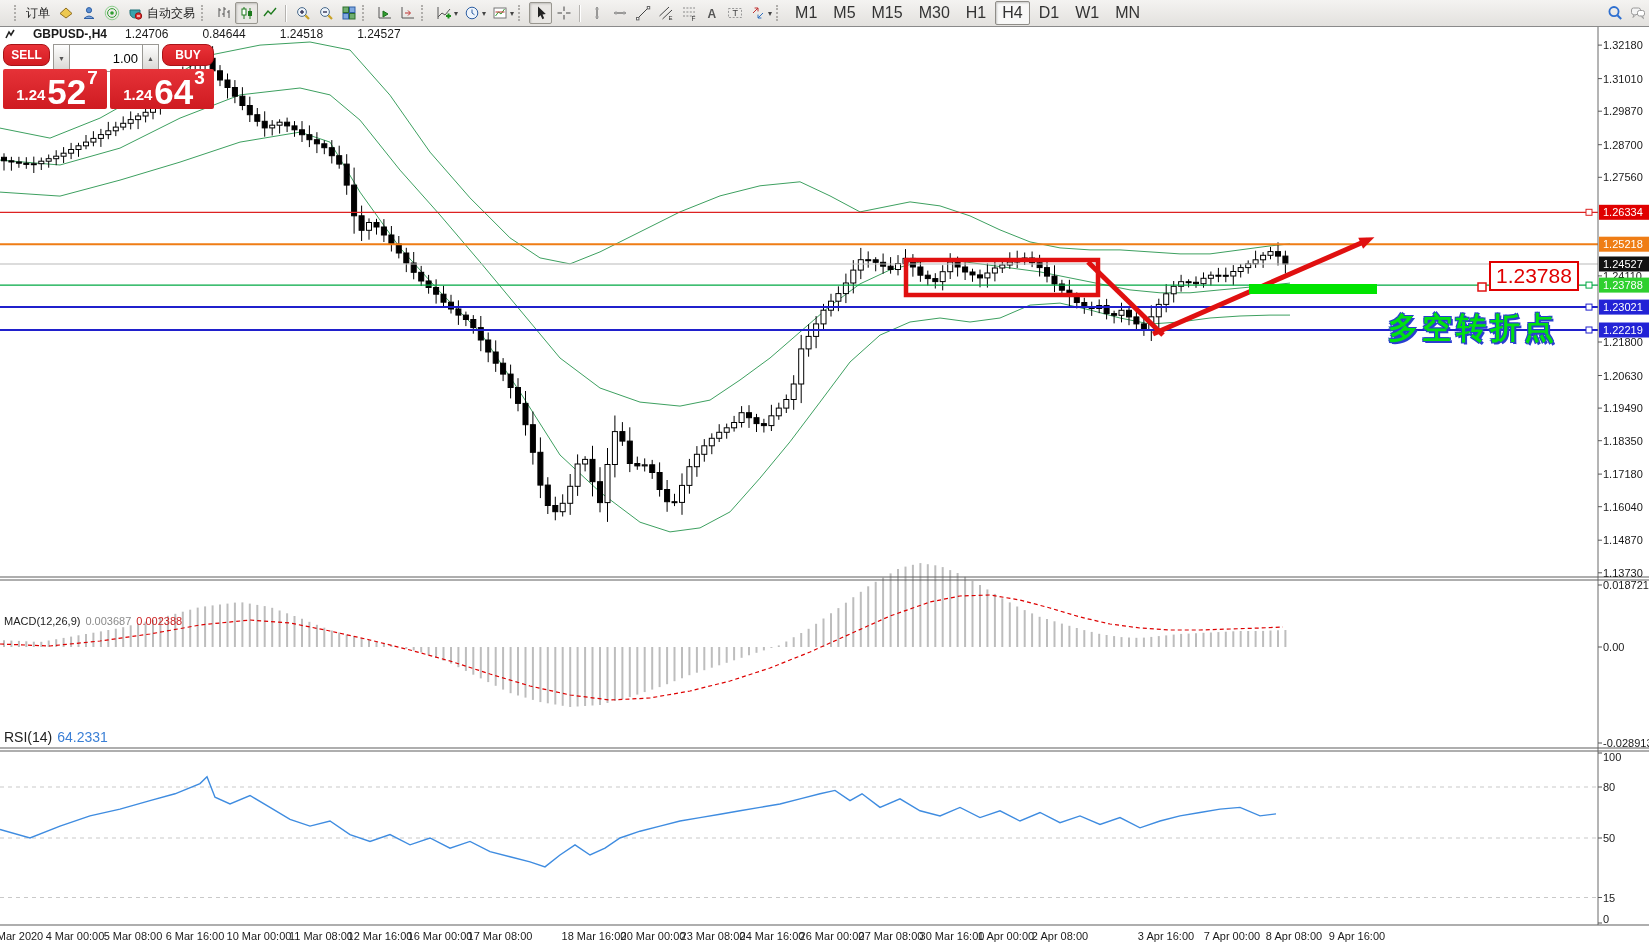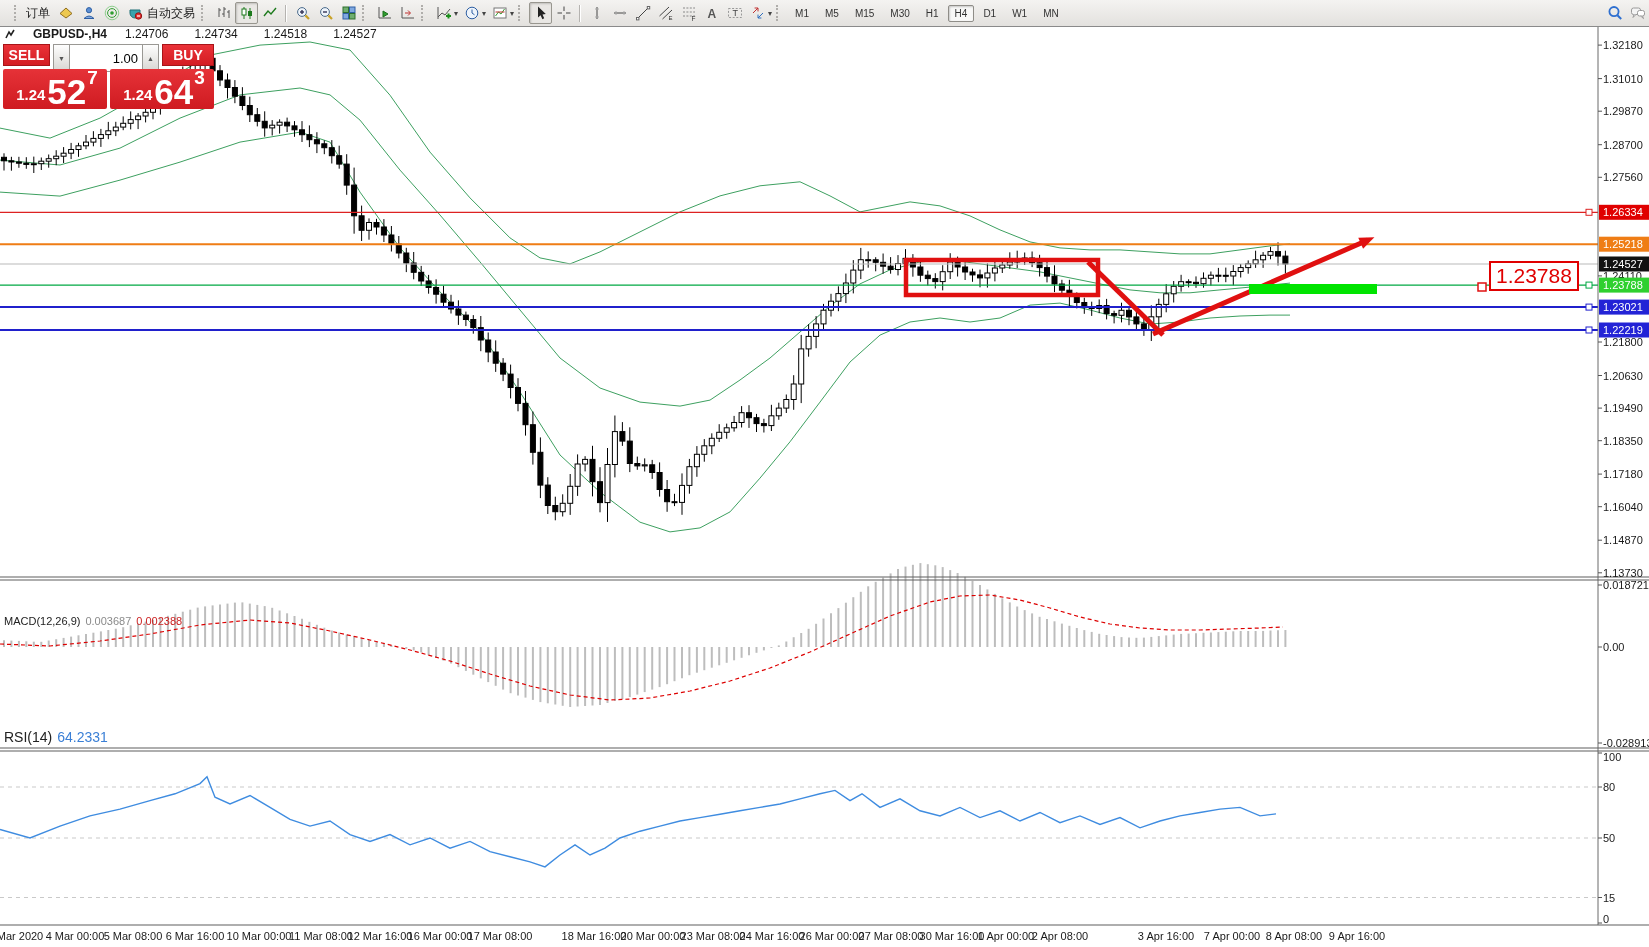--- a/index.html
+++ b/index.html
@@ -11,37 +11,37 @@
     background:linear-gradient(#f4f3f1,#e3e1de);border-bottom:1px solid #8a8a8a;
     display:flex;align-items:center;padding-left:12px;box-sizing:border-box;}
   .tb-grip{width:5px;height:16px;border-left:2px dotted #b0aeab;margin:0 4px 0 2px;}
   .tb-sep{width:1px;height:17px;background:#b5b3b0;border-right:1px solid #fff;margin:0 4px;}
   .tb-btn{width:21px;height:20px;display:flex;align-items:center;justify-content:center;
     border:1px solid transparent;border-radius:2px;flex:0 0 auto;}
   .tb-btn.pressed{background:#e9e7e4;border:1px solid #98968f;box-shadow:inset 1px 1px 2px rgba(0,0,0,.18);}
   .tb-btn svg{display:block;}
   .tb-label{font-size:12px;color:#222;margin:0 4px 0 1px;white-space:nowrap;}
   .tb-caret{font-size:8px;color:#444;margin:0 2px 0 -1px;}
-  .tf-btn{font-size:10px;color:#333;padding:2px 6px;margin:8px 1px;border:1px solid transparent;border-radius:2px;}
+  .tf-btn{font-size:16px;color:#333;padding:2px 6px;margin:8px 1px;border:1px solid transparent;border-radius:2px;}
   .tf-btn.selected{background:#f8f8f7;border:1px solid #8f8d88;box-shadow:inset 1px 1px 2px rgba(0,0,0,.2);}
   .tb-spacer{flex:1 1 auto;}
 
   
   #chart-svg{position:absolute;left:0;top:0;z-index:1;}
   #chart-svg text{font-family:"Liberation Sans",sans-serif;}
 
   
   .quote-line{position:absolute;left:5px;top:27px;z-index:20;font-size:12px;color:#1a1a1a;
     display:flex;align-items:center;gap:18px;white-space:nowrap;}
   .quote-line .sym{font-weight:bold;}
-  .quote-line .num{margin-right:8px;}
+  .quote-line .num{margin-right:16px;}
 
   .trade-panel{position:absolute;left:3px;top:44px;width:211px;z-index:25;}
   .ts-row{display:flex;height:22px;}
-  .ts-btn{color:#fff;font-weight:bold;font-size:14px;border:1px solid #a81418;border-radius:0;
+  .ts-btn{color:#fff;font-weight:bold;font-size:12px;border:1px solid #a81418;border-radius:8px;
     background:linear-gradient(#ea3238,#d31d23);text-align:center;line-height:20px;}
   .ts-btn.sell{width:45px;}
   .ts-btn.buy{width:50px;}
   .vol{flex:1;display:flex;margin:0 3px;height:28px;box-sizing:border-box;}
   .vol-btn{width:17px;background:linear-gradient(#fefefe,#d8d6d2);border:1px solid #9a9894;
     font-size:7px;color:#555;padding:0;line-height:1;}
   .vol-input{width:58px;flex:1;border:1px solid #9a9894;border-left:none;border-right:none;
     text-align:right;font-size:13px;padding:0 4px 0 0;font-family:"Liberation Sans",sans-serif;}
   .ts-prices{display:flex;margin-top:3px;gap:3px;height:40px;}
   .pbox{flex:1;background:linear-gradient(#e63238,#cf1b21);color:#fff;border-radius:2px;
@@ -911,21 +911,21 @@
         <text x="1357" y="940">9 Apr 16:00</text>
       </g>
     </svg>
 
   <div class="quote-line">
     <svg width="10" height="10" viewBox="0 0 10 10">
         <path d="M1 9 L4 3 L6 6 L9 1" fill="none" stroke="#222" stroke-width="1.6"></path>
       </svg>
     <span class="sym">GBPUSD-,H4</span>
     <span class="num">1.24706</span>
-    <span class="num">1.24734</span>
+    <span class="num">0.84644</span>
     <span class="num">1.24518</span>
     <span class="num">1.24527</span>
   </div>
 
   <div class="trade-panel">
     <div class="ts-row">
       <div class="ts-btn sell">SELL</div>
       <div class="vol">
         <button class="vol-btn">▼</button>
         <input class="vol-input" value="1.00" style="">
@@ -948,14 +948,15 @@
   </div>
 
   <div class="macd-label">
     <span>MACD(12,26,9)</span><span class="v1">0.003687</span><span class="v2">0.002388</span>
   </div>
   <div class="rsi-label">
     <span>RSI(14)</span><span class="v1">64.2331</span>
   </div>
 
   <div class="price-callout">1.23788</div>
+  <div class="cn-note">多空转折点</div>
 
 </div>
 
 </body></html>

